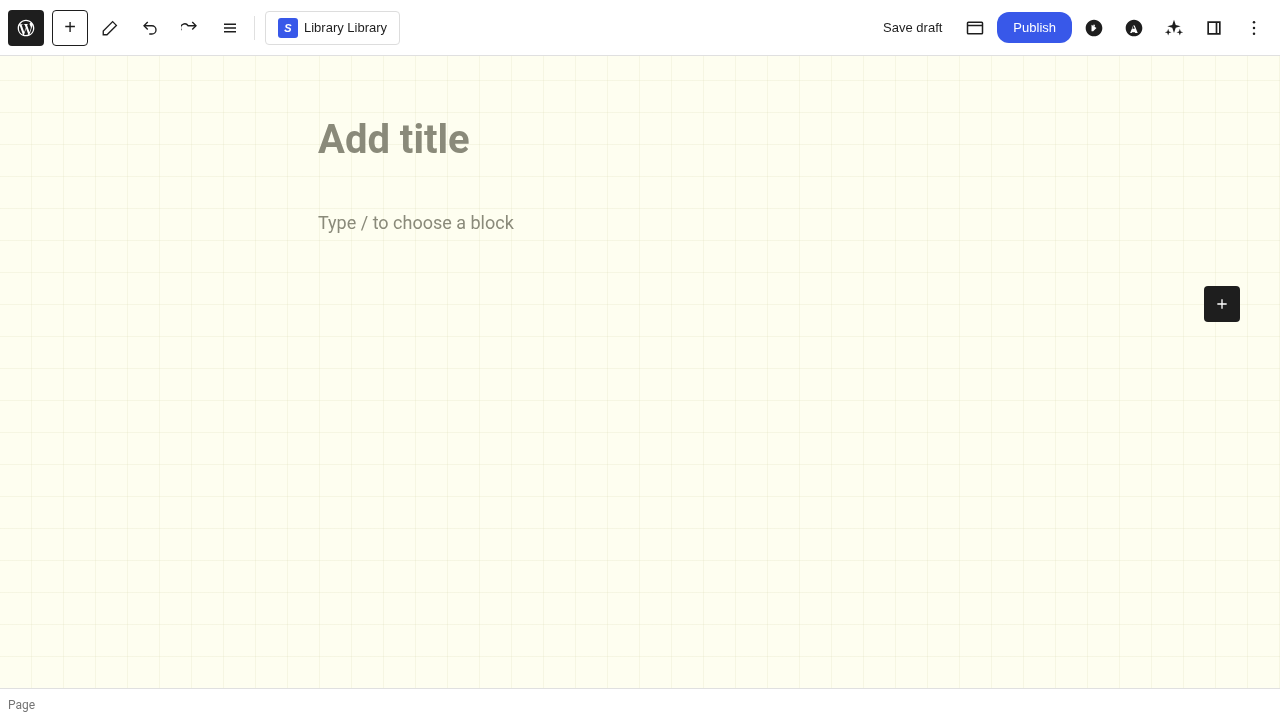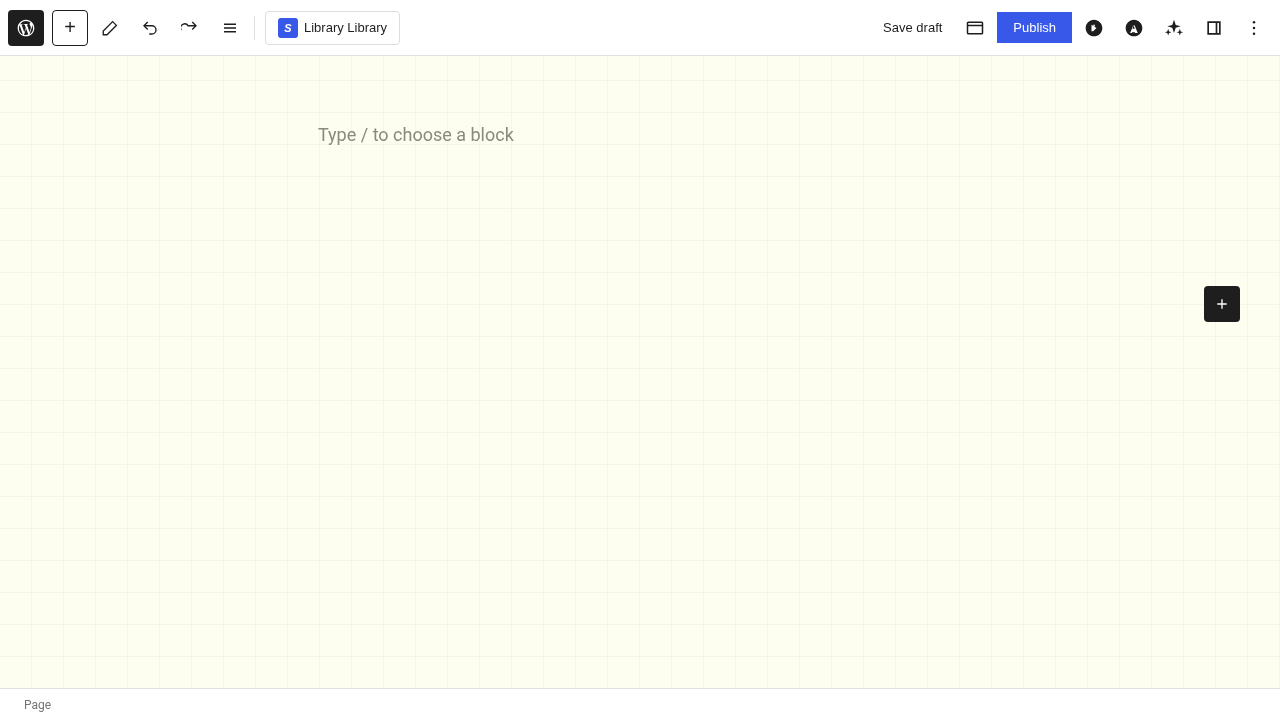--- a/index.html
+++ b/index.html
@@ -138,21 +138,21 @@
       display: flex;
       align-items: center;
       justify-content: center;
       color: #1e1e1e;
     }
 
     .publish-btn {
       background: #3858e9;
       color: #fff;
       border: none;
-      border-radius: 0;
+      border-radius: 12px;
       padding: 8px 16px;
       font-size: 13px;
       font-weight: 500;
       cursor: pointer;
     }
 
     .icon-btn {
       width: 36px;
       height: 36px;
       background: none;
@@ -217,21 +217,21 @@
       font-weight: 300;
     }
 
     
     .status-bar {
       height: 32px;
       background: #fff;
       border-top: 1px solid #e0e0e0;
       display: flex;
       align-items: center;
-      padding: 0 24px;
+      padding: 0 8px;
       flex-shrink: 0;
     }
 
     .status-text {
       font-size: 12px;
       color: #757575;
     }
 
     
     .toolbar-divider {
@@ -332,20 +332,21 @@
         <circle cx="12" cy="5" r="1.5"></circle>
         <circle cx="12" cy="12" r="1.5"></circle>
         <circle cx="12" cy="19" r="1.5"></circle>
       </svg>
     </button>
   </div>
 </div>
 
 <div class="editor-area">
   <div class="editor-content">
+    <div class="title-placeholder">Add title</div>
     <div class="block-placeholder">Type / to choose a block</div>
   </div>
 
   <button class="add-block-float">
     <svg width="16" height="16" viewBox="0 0 24 24" fill="currentColor">
       <path d="M11 11V5h2v6h6v2h-6v6h-2v-6H5v-2z"></path>
     </svg>
   </button>
 </div>
 

